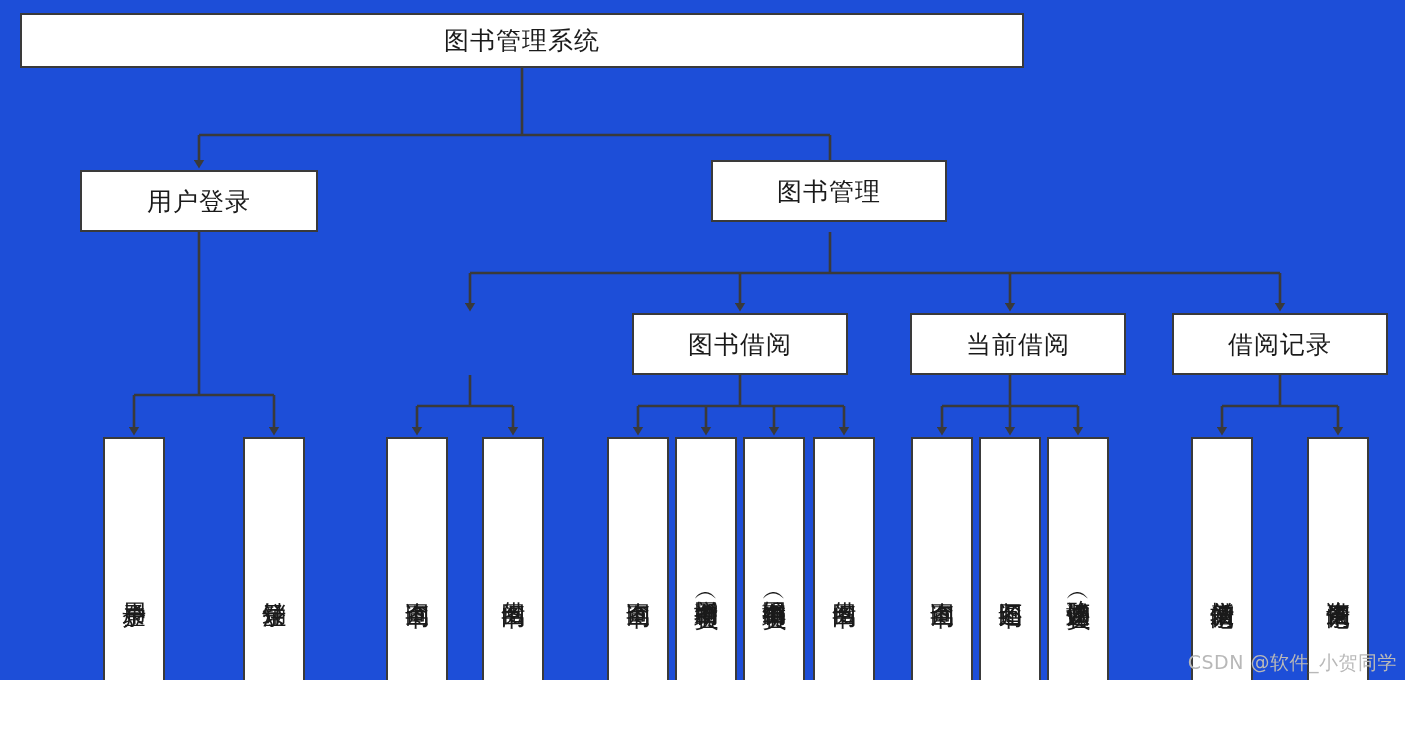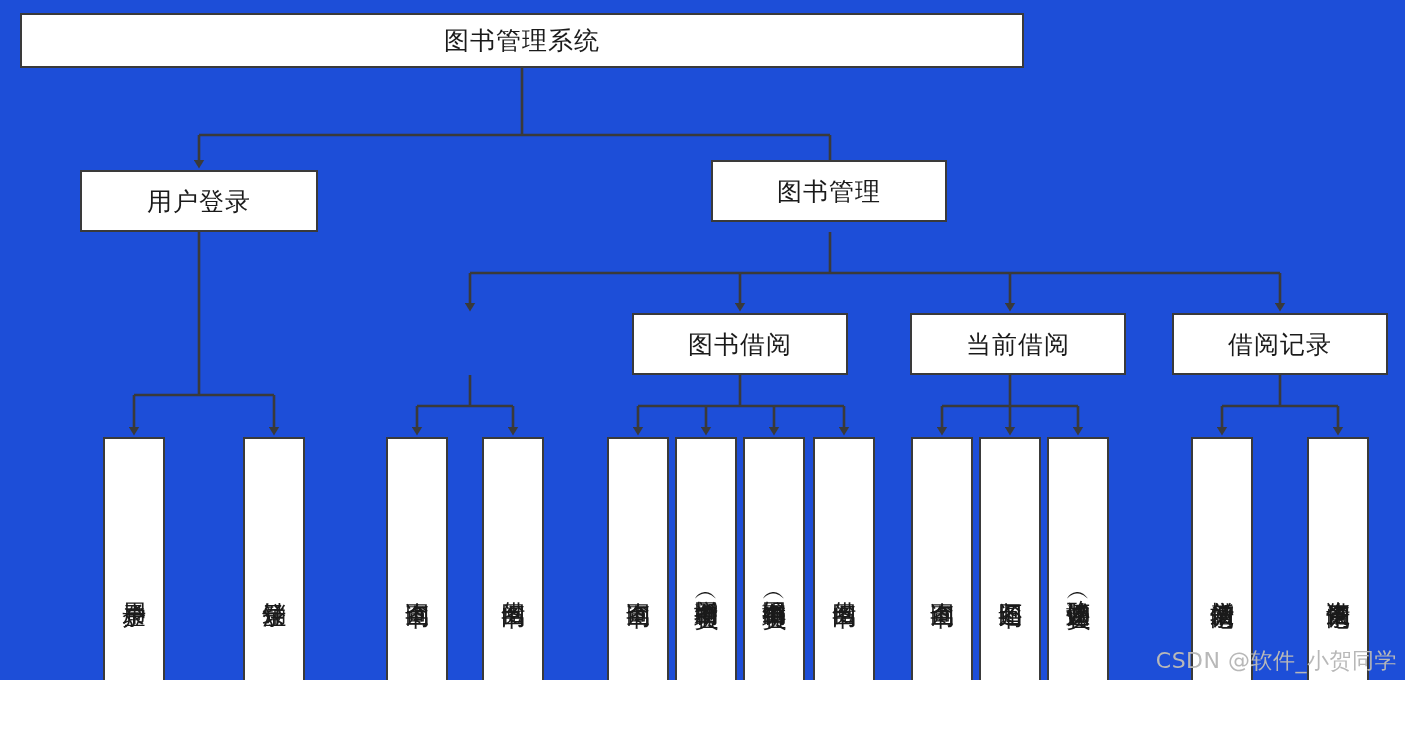--- a/index.html
+++ b/index.html
@@ -49,21 +49,21 @@
     writing-mode: vertical-rl;
     text-orientation: upright;
     white-space: nowrap;
     display: block;
     text-align: center;
   }
   .watermark {
     position: absolute;
     right: 8px;
     bottom: 4px;
-    font-size: 22px;
+    font-size: 19px;
     color: #b8b8b8;
     letter-spacing: 0.5px;
     white-space: nowrap;
   }
 </style>
 </head>
 <body>
 
 <div id="canvas">
 

